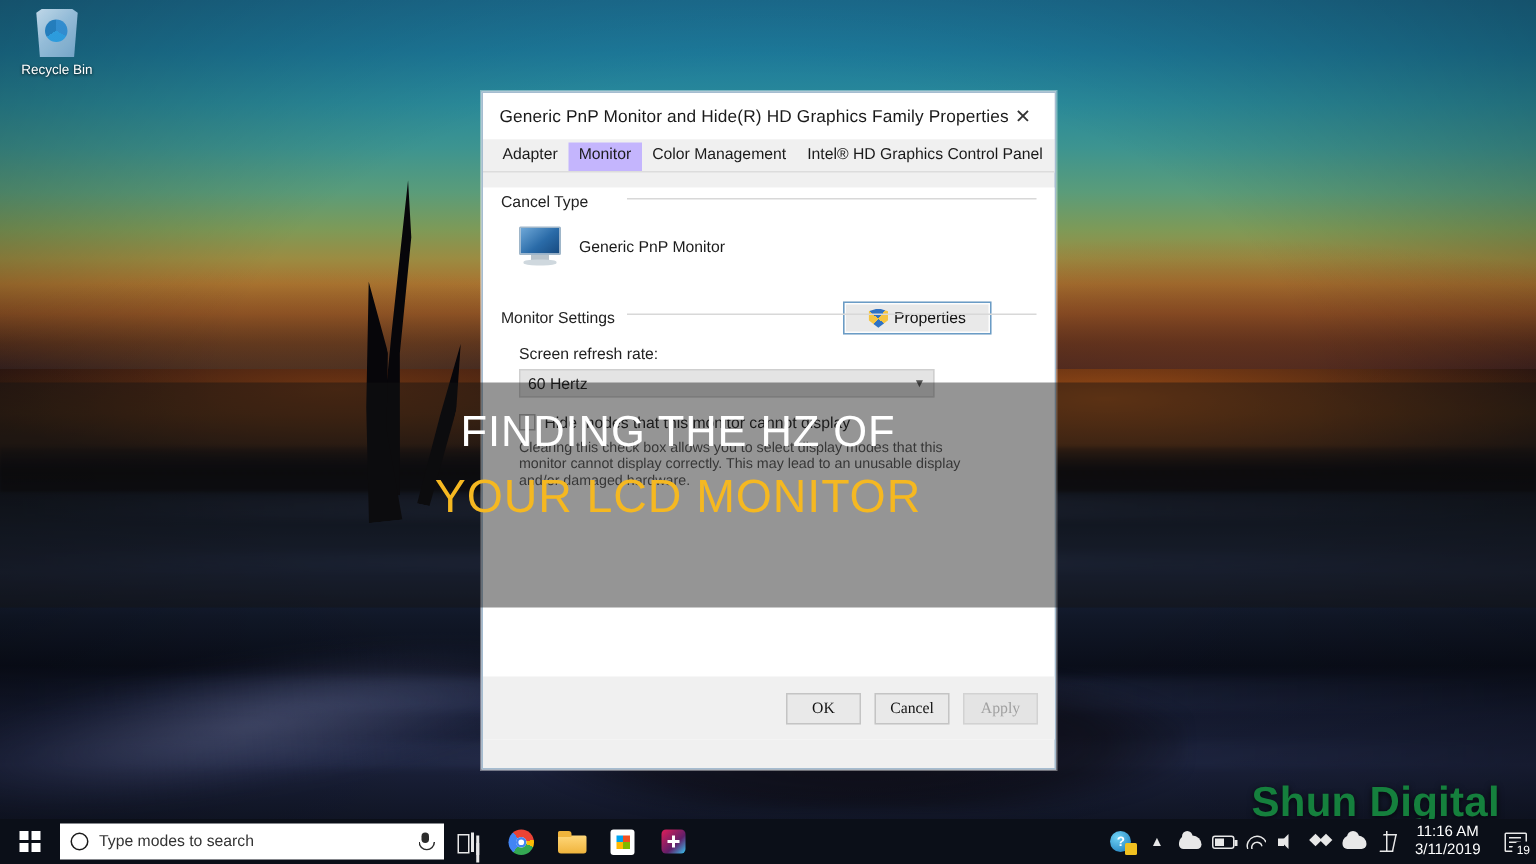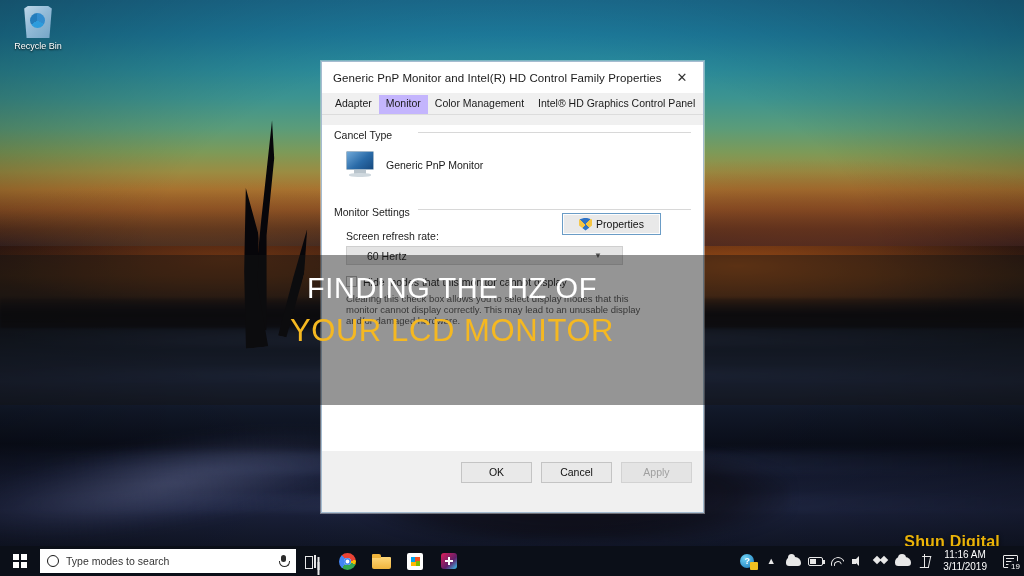--- a/index.html
+++ b/index.html
@@ -151,61 +151,61 @@
   .monitor-icon .mi-stand {
     position: absolute; left: 8px; top: 19px; width: 12px; height: 4px; background: #b9c4cc;
   }
   .monitor-icon .mi-base {
     position: absolute; left: 3px; top: 22px; width: 22px; height: 4px;
     background: #cfd8de; border-radius: 40%;
   }
   .monitor-name { font-size: 10.5px; color: #1a1a1a; }
 
   #properties-button {
-    position: absolute; right: 30px; top: 88px;
+    position: absolute; right: 30px; top: 76px;
     width: 99px; height: 22px; background: #e9e9e9;
     border: 1px solid #6a9cc6; box-shadow: inset 0 0 0 1px #fdfdfd;
     display: flex; align-items: center; justify-content: center; gap: 4px;
     font-size: 10.5px; color: #111; cursor: default;
   }
   .shield-icon {
     width: 13px; height: 13px; position: relative; flex: 0 0 auto;
   }
   .shield-icon .sh {
     position: absolute; inset: 0;
     background: conic-gradient(from 220deg, #f5c542 0 25%, #2f72c4 25% 50%, #f5c542 50% 75%, #2f72c4 75% 100%);
     clip-path: polygon(50% 0, 100% 16%, 100% 62%, 50% 100%, 0 62%, 0 16%);
   }
 
   .settings-group { margin-top: 24px; }
   .field-label { font-size: 10.5px; color: #222; margin: 10px 0 4px 12px; }
   #refresh-rate-select {
     margin-left: 12px; width: 277px; height: 19px; background: #e4e4e4;
     border: 1px solid #cfcfcf; display: flex; align-items: center;
-    justify-content: space-between; padding: 0 20px; font-size: 10.5px; color: #1a1a1a;
+    justify-content: space-between; padding: 0 5px; font-size: 10.5px; color: #1a1a1a;
     cursor: default;
   }
   .caret { font-size: 8px; color: #555; }
   .check-row { display: flex; gap: 6px; margin: 11px 0 0 12px; }
   .checkbox { width: 11px; height: 11px; background: #fff; border: 1px solid #b4b4b4; }
   .check-label { font-size: 10.5px; color: #222; }
   .helper-text {
     margin: 5px 0 0 12px; font-size: 9.5px; color: #555; line-height: 11px; width: 300px;
   }
 
   .dlg-footer {
     position: absolute; left: 0; bottom: 0; width: 100%; height: 42px;
     background: #f0f0f0; display: flex; justify-content: flex-end; align-items: center;
     gap: 9px; padding-right: 11px;
   }
   .dlg-btn {
-    width: 71px; height: 21px; font-size: 10.5px; color: #111;
+    width: 50px; height: 21px; font-size: 10.5px; color: #111;
     background: #e9e9e9; border: 1px solid #c4c4c4;
     display: flex; align-items: center; justify-content: center; cursor: default;
-    font-family: Liberation Sans, sans-serif;
+    font-family: Liberation Serif, serif;
   }
   .dlg-btn.disabled { color: #a0a0a0; background: #e4e4e4; border-color: #d2d2d2; }
 
   
   #overlay-band {
     position: absolute; left: 0; top: 255px; width: 1024px; height: 150px;
     background: rgba(20,20,20,.45); pointer-events: none;
   }
   #overlay-title {
     position: absolute; left: 0; top: 268px; width: 904px; text-align: center;
@@ -214,21 +214,21 @@
   #overlay-title .line1 {
     font-size: 29px; color: #ffffff; letter-spacing: .6px; line-height: 40px;
   }
   #overlay-title .line2 {
     font-size: 31px; color: #f5b821; letter-spacing: .6px; line-height: 46px;
   }
 
   
   #watermark {
     position: absolute; right: 24px; bottom: 25px;
-    font-size: 16px; font-weight: bold; color: #eab308;
+    font-size: 28px; font-weight: bold; color: #15803d;
     text-shadow: 0 1px 4px rgba(0,0,0,.75); letter-spacing: .2px;
   }
 
   
   #taskbar {
     position: absolute; left: 0; bottom: 0; width: 1024px; height: 30px;
     background: #0b0f18; display: flex; align-items: center;
   }
   #start-button {
     width: 40px; height: 30px; display: flex; align-items: center; justify-content: center;
@@ -356,21 +356,21 @@
   <div class="vignette"></div>
 
   <div id="recycle-bin">
     <div class="rb-glyph"></div>
     <div class="rb-label">Recycle Bin</div>
   </div>
 
   <div id="monitor-dialog">
 
     <div class="dlg-titlebar">
-      <div class="dlg-title">Generic PnP Monitor and Intel(R) HD Control Family Properties</div>
+      <div class="dlg-title">Generic PnP Monitor and Hide(R) HD Graphics Family Properties</div>
       <button id="dlg-close">✕</button>
     </div>
 
     <div class="dlg-tabs">
       <div class="tab">Adapter</div>
       <div class="tab active">Monitor</div>
       <div class="tab">Color Management</div>
       <div class="tab">Intel® HD Graphics Control Panel</div>
     </div>
 

